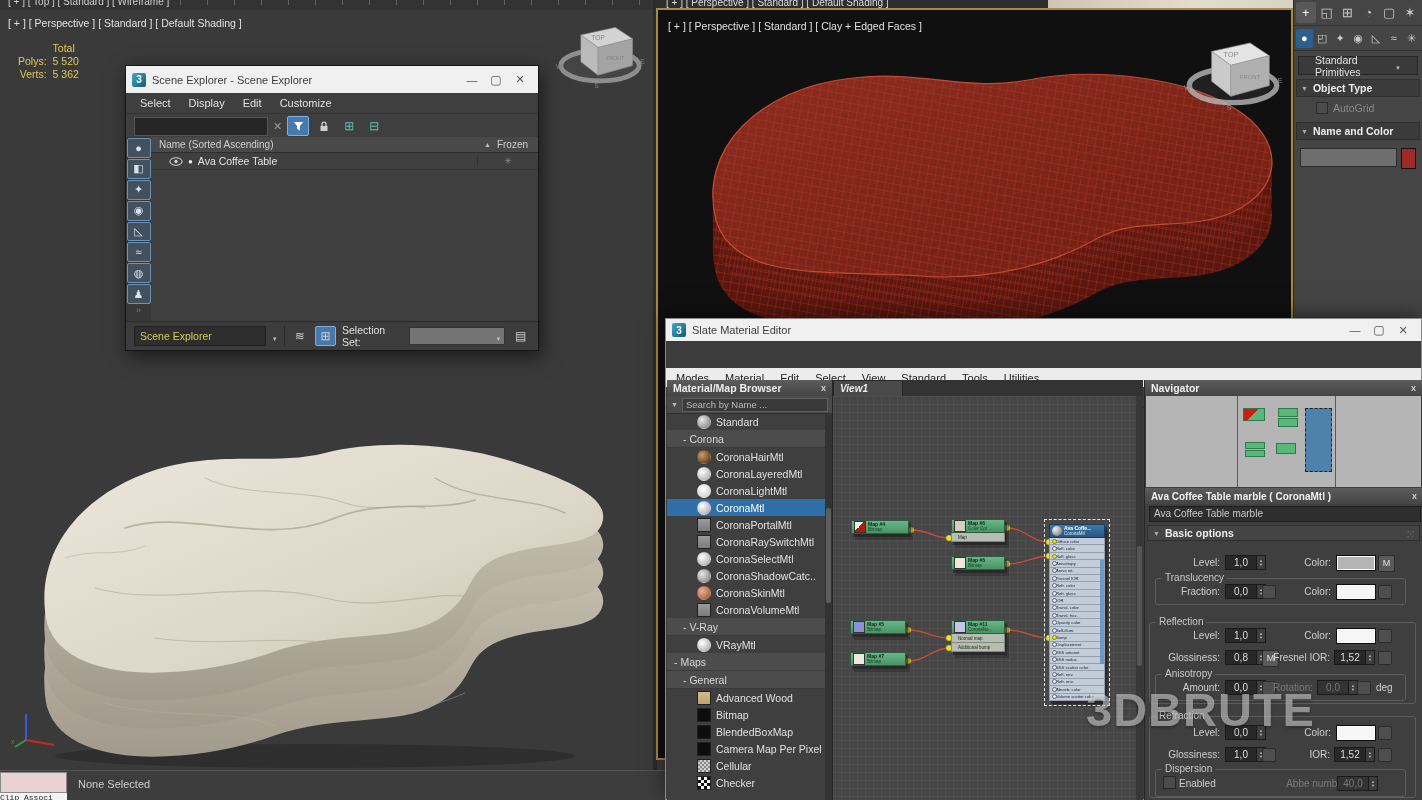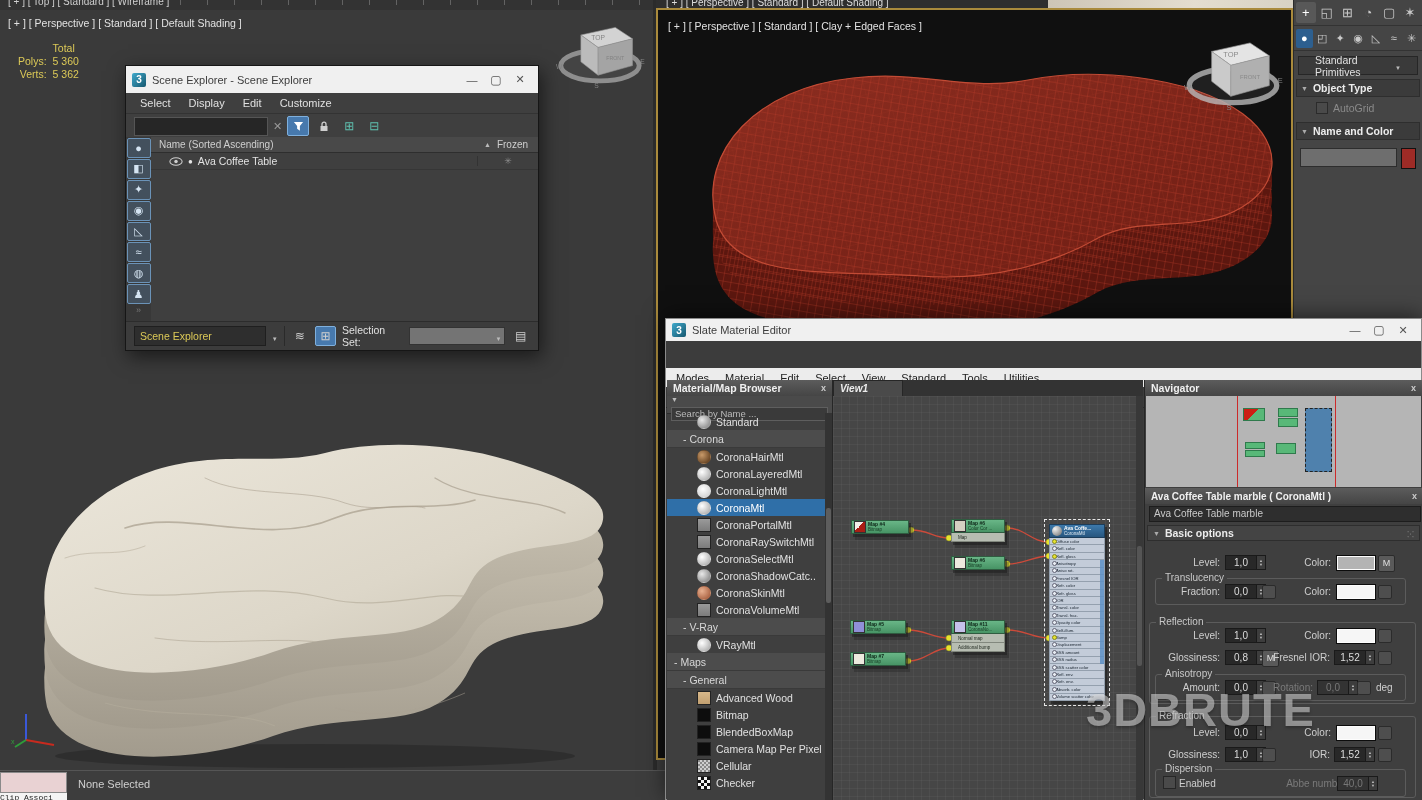--- a/index.html
+++ b/index.html
@@ -106,21 +106,21 @@
   .sl-ico.dim{color:#6f6f6f;}
   .sl-ico.teal{color:#57c0ae;}
   .sl-ico.yellow{color:#e0c040;}
   #sl-viewcombo{margin-left:auto;width:152px;height:15px;background:#2f2f2f;border:1px solid #555;display:flex;align-items:center;font-size:10px;color:#ddd;padding:0 5px;}
   #sl-viewcombo .caret{margin-left:auto;}
 
   
   #browser{position:absolute;left:1px;top:61px;width:166px;height:420px;background:#3f3f3f;border-right:1px solid #262626;box-sizing:border-box;}
   .panel-hdr{height:16px;background:linear-gradient(#5c5c5c,#454545);display:flex;align-items:center;padding:0 6px;font-size:10.5px;font-weight:bold;color:#f0f0f0;}
   .panel-hdr .x{margin-left:auto;color:#ccc;font-size:9px;}
-  #browser-search{height:17px;display:flex;gap:4px;background:#4a4a4a;border-bottom:1px solid #2e2e2e;padding:0 4px;flex-direction:column;}
+  #browser-search{height:17px;display:flex;align-items:center;gap:4px;background:#4a4a4a;border-bottom:1px solid #2e2e2e;padding:0 4px;}
   #browser-search .arr{font-size:7px;color:#bbb;}
   #browser-search .searchtxt{flex:1;height:12px;background:#3a3a3a;border:1px solid #5e5e5e;color:#b9b9b9;font-size:9.5px;padding:0 3px;line-height:12px;}
   #browser-list{position:absolute;left:0;top:33px;right:7px;bottom:0;overflow:hidden;}
   .bi{height:17px;display:flex;align-items:center;gap:5px;font-size:10.5px;color:#e0e0e0;padding-left:30px;}
   .bi.group{background:#4c4c4c;border-bottom:1px solid #3a3a3a;padding-left:16px;color:#d8d8d8;}
   .bi.group.g0{padding-left:7px;}
   .bi.sel{background:#2f6fa8;color:#fff;}
   .bic{width:12px;height:12px;border:1px solid #222;flex:0 0 auto;}
   .i-sphere{background:radial-gradient(circle at 4px 4px,#e8e8e8,#9a9a9a 70%);border-radius:50%;border-color:transparent;}
   .i-sphere-w{background:radial-gradient(circle at 4px 4px,#ffffff,#b9b9b9 75%);border-radius:50%;border-color:transparent;}
@@ -216,21 +216,21 @@
 
     <div id="stats" class="abs">
       <table>
         <tbody>
             <tr>
               <td class="r"></td>
               <td>Total</td>
             </tr>
         <tr>
               <td class="r">Polys:</td>
-            <td>5 360</td>
+            <td>5 520</td>
             </tr>
         <tr>
               <td class="r">Verts:</td>
             <td>5 362</td>
             </tr>
       </tbody>
         </table>
     </div>
 
     <svg class="abs" style="left:5px;top:408px;" width="640" height="362" viewBox="0 0 640 362">

